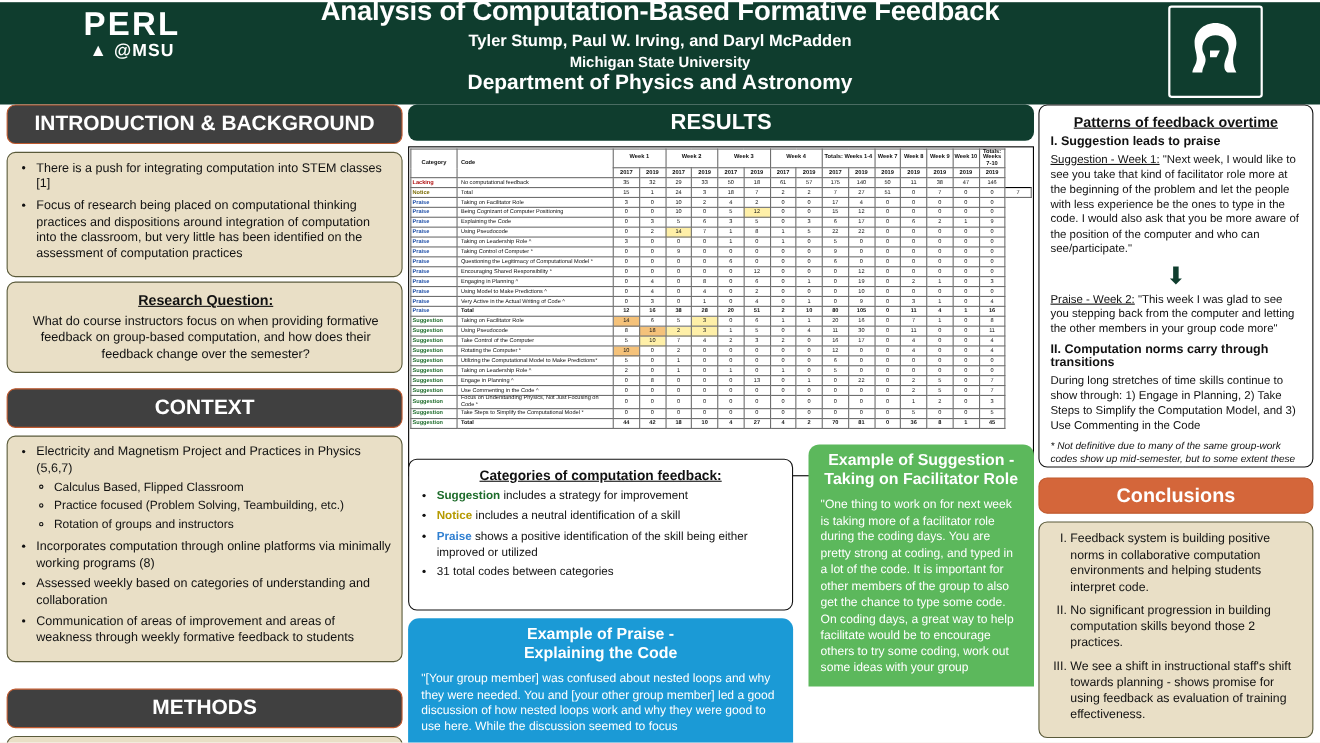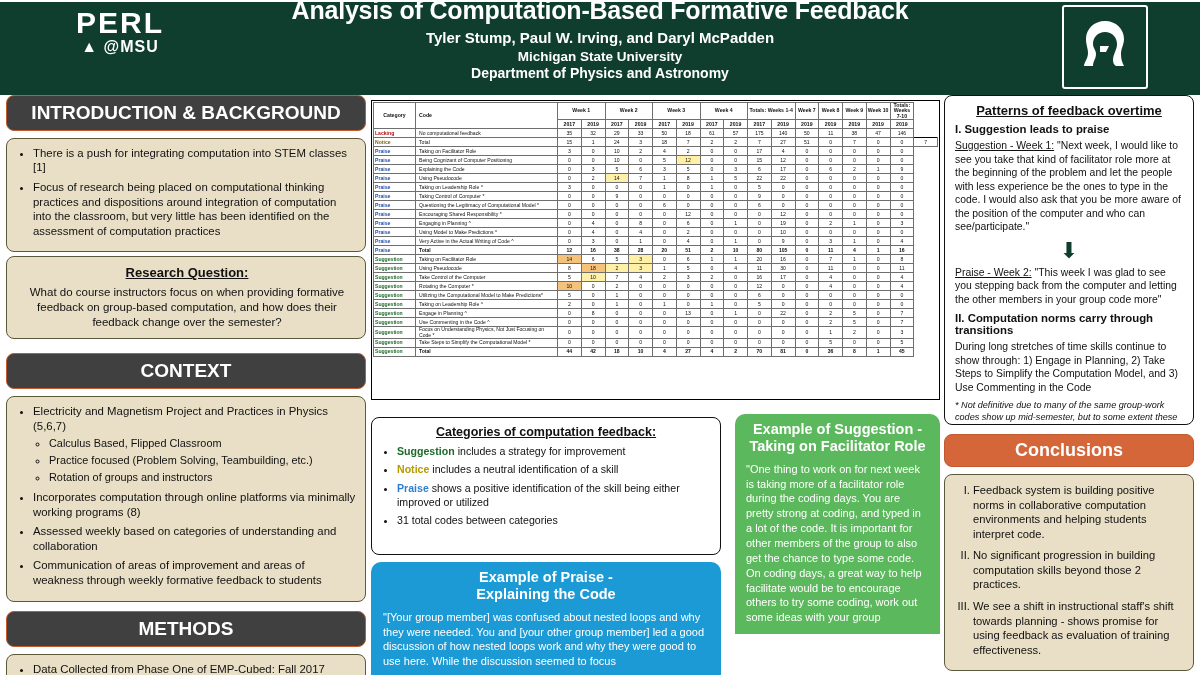--- a/index.html
+++ b/index.html
@@ -19,21 +19,21 @@
   }
   .header .logo-left {
     position:absolute; left:55px; top:6px; width:130px; text-align:center;
   }
   .logo-perl { font-size:30px; font-weight:bold; letter-spacing:2px; line-height:1.0; color:#fff; }
   .logo-msu { font-size:16px; font-weight:bold; color:#fff; letter-spacing:1px; }
   .header .title-block { position:absolute; left:200px; top:-6px; width:800px; text-align:center; }
   .poster-title { font-size:25px; font-weight:bold; line-height:1.15; letter-spacing:-0.2px; }
   .poster-authors { font-size:15px; font-weight:bold; margin-top:4px; }
   .poster-affil { font-size:13.5px; font-weight:bold; margin-top:3px; }
-  .poster-dept { font-size:14px; font-weight:bold; margin-top:1px; }
+  .poster-dept { font-size:19px; font-weight:bold; margin-top:1px; }
   .spartan {
     position:absolute; right:52px; top:3px; width:86px; height:84px;
     background:#0f3d2e; border:2px solid #fff; border-radius:3px;
     display:flex; align-items:center; justify-content:center;
   }
 
   
   .col-left { position:absolute; left:6px; top:95px; width:360px; bottom:0; }
   .col-mid  { position:absolute; left:371px; top:95px; width:569px; bottom:0; }
   .col-right{ position:absolute; left:944px; top:95px; width:250px; bottom:0; }
@@ -86,21 +86,21 @@
     background:#fff; border:1px solid #111; border-radius:8px; padding:7px 10px;
   }
   .cat-box h4 { margin:0 0 5px 0; font-size:12.5px; text-align:center; text-decoration:underline; font-weight:bold; }
   .cat-box ul { margin:0; padding-left:15px; }
   .cat-box li { font-size:10.6px; line-height:1.35; margin-bottom:4px; }
   .k-sugg { color:#1d6b2a; font-weight:bold; }
   .k-notice { color:#b59a00; font-weight:bold; }
   .k-praise { color:#2f7fd1; font-weight:bold; }
 
   .ex-sugg {
-    position:absolute; left:735px; top:414px; width:205px; height:220px;
+    position:absolute; left:735px; top:404px; width:205px; height:220px;
     background:#5cb85c; border-radius:10px 10px 0 0; color:#fff; padding:7px 11px;
     overflow:hidden;
   }
   .ex-praise {
     position:absolute; left:371px; top:562px; width:350px; height:143px;
     background:#1b9ad6; border-radius:10px 10px 0 0; color:#fff; padding:7px 12px;
     overflow:hidden;
   }
   .ex-title { text-align:center; font-size:14.5px; font-weight:bold; line-height:1.2; margin-bottom:6px; }
   .ex-body { font-size:11px; line-height:1.35; }
@@ -173,29 +173,30 @@
             <li>Calculus Based, Flipped Classroom</li>
             <li>Practice focused (Problem Solving, Teambuilding, etc.)</li>
             <li>Rotation of groups and instructors</li>
           </ul>
         </li>
         <li>Incorporates computation through online platforms via minimally working programs (8)</li>
         <li>Assessed weekly based on categories of understanding and collaboration</li>
         <li>Communication of areas of improvement and areas of weakness through weekly formative feedback to students</li>
       </ul>
     </div>
-    <div class="section-head" style="margin-top:9px;">METHODS</div>
+    <div class="section-head" style="margin-top:24px;">METHODS</div>
     <div class="panel" style="height:34px; overflow:hidden;">
       <ul class="bul">
         <li>Data Collected from Phase One of EMP-Cubed: Fall 2017</li>
       </ul>
     </div>
   </div>
 
   <div class="col-mid">
+    <div class="results-head">RESULTS</div>
     <div class="table-wrap">
       <table class="res" id="results-table">
           <tbody>
             <tr>
               <th class="cat-col" rowspan="2">Category</th>
               <th class="code-col" rowspan="2">Code</th>
               <th class="hdr-week" colspan="2">Week 1</th>
               <th class="hdr-week" colspan="2">Week 2</th>
               <th class="hdr-week" colspan="2">Week 3</th>
               <th class="hdr-week" colspan="2">Week 4</th>

